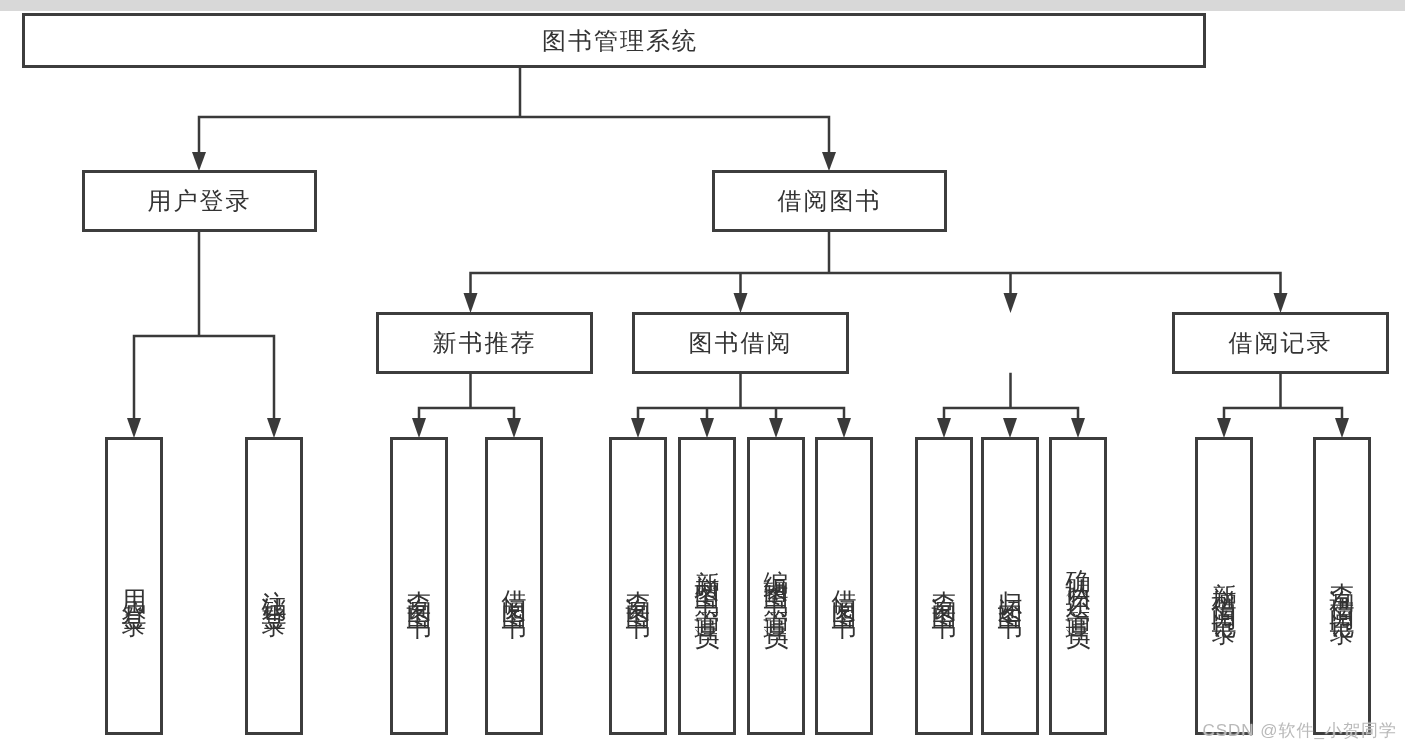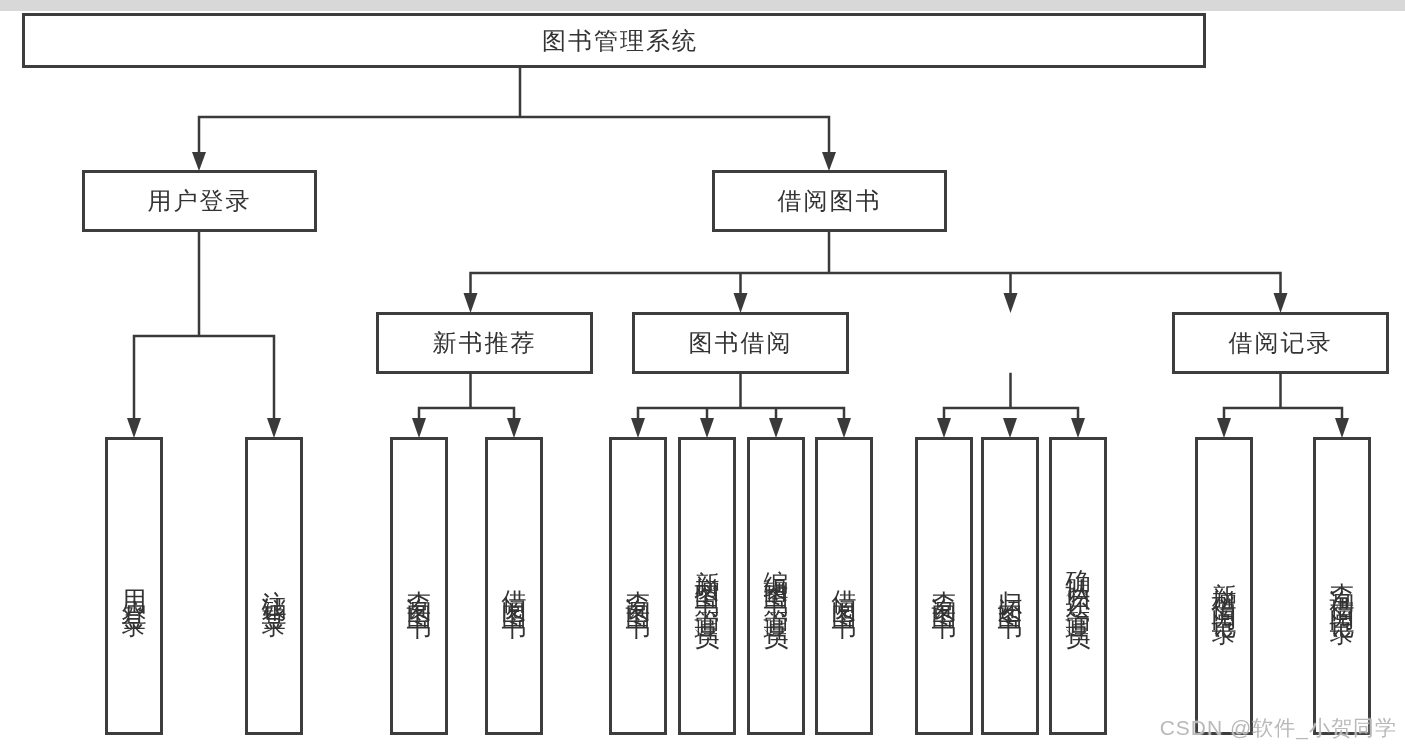--- a/index.html
+++ b/index.html
@@ -28,21 +28,21 @@
     background:#ffffff; border:3px solid #3d3d3d;
     width:58px; height:298px; top:437px;
     display:flex; align-items:center; justify-content:center;
   }
   .vlabel {
     writing-mode:vertical-rl; text-orientation:mixed;
     font-size:25px; line-height:1; letter-spacing:8px; color:#333333;
   }
   .watermark {
     position:absolute; right:8px; bottom:5px;
-    font-size:21px; color:#b9b9b9; letter-spacing:1px;
+    font-size:17px; color:#b9b9b9; letter-spacing:1px;
     text-shadow:0 0 2px #ffffff; z-index:5; white-space:nowrap;
   }
 </style>
 </head>
 <body>
 
 <div id="stage">
 
   <div class="top-strip"></div>
 

